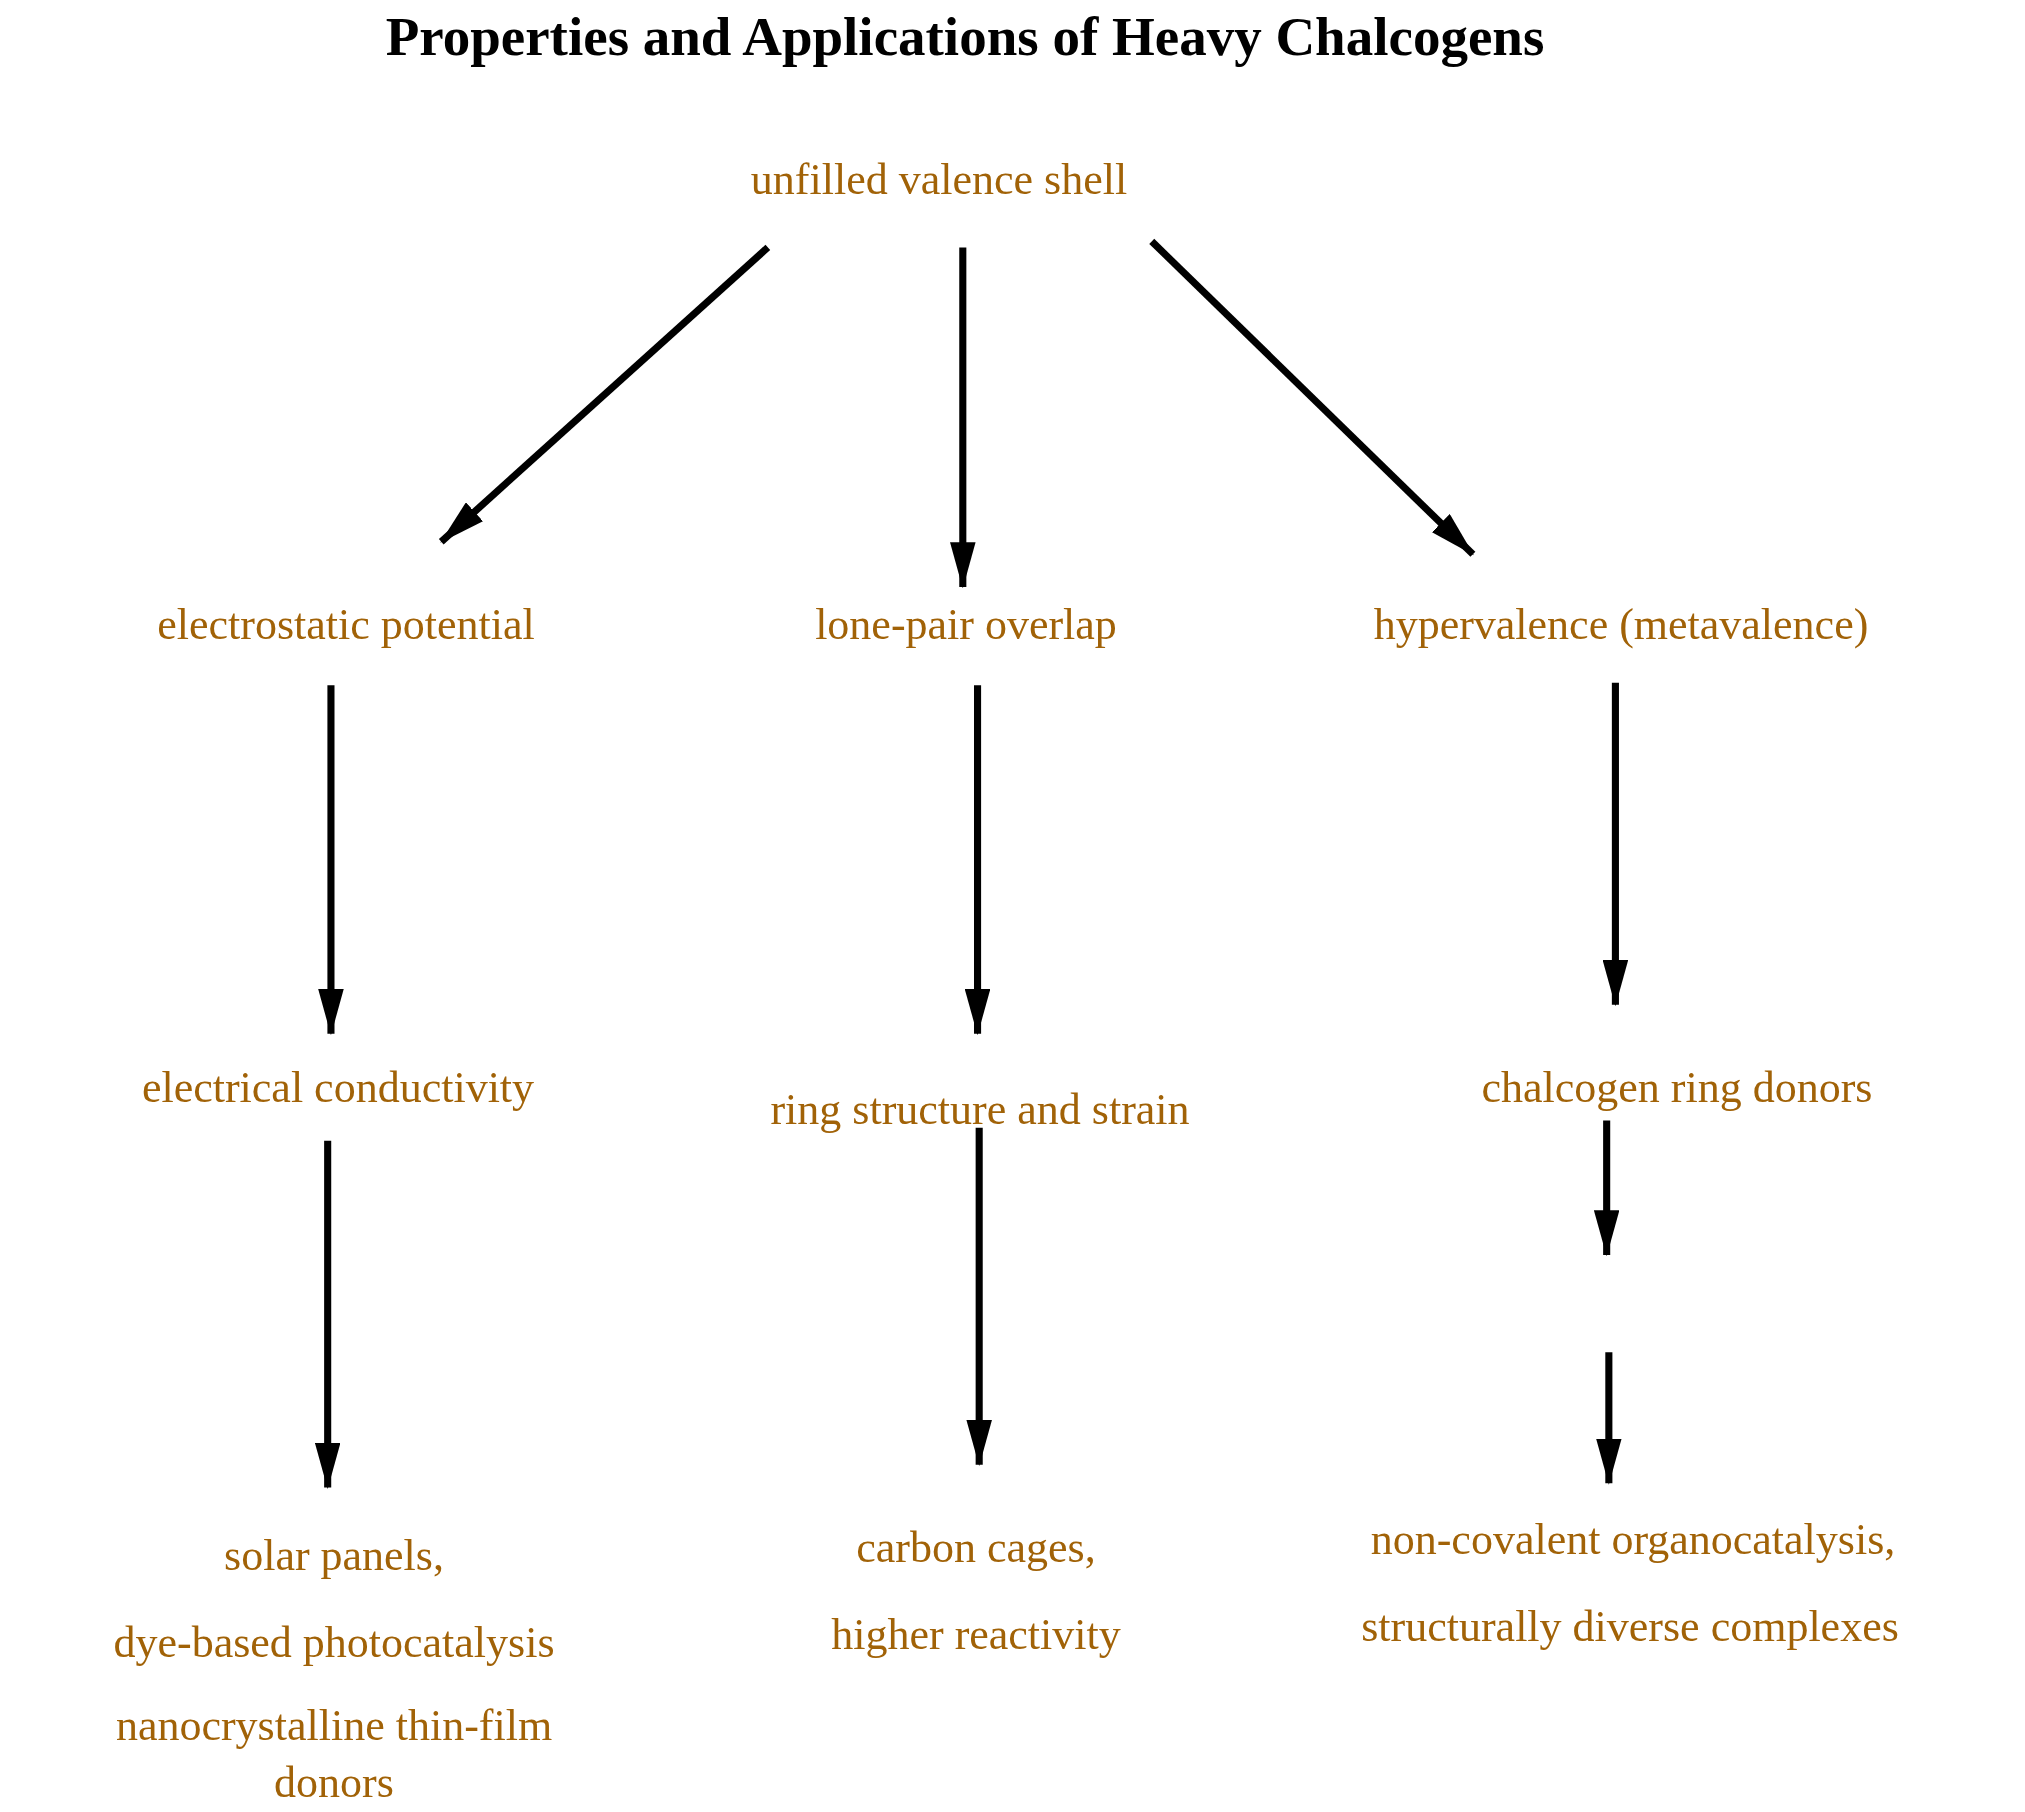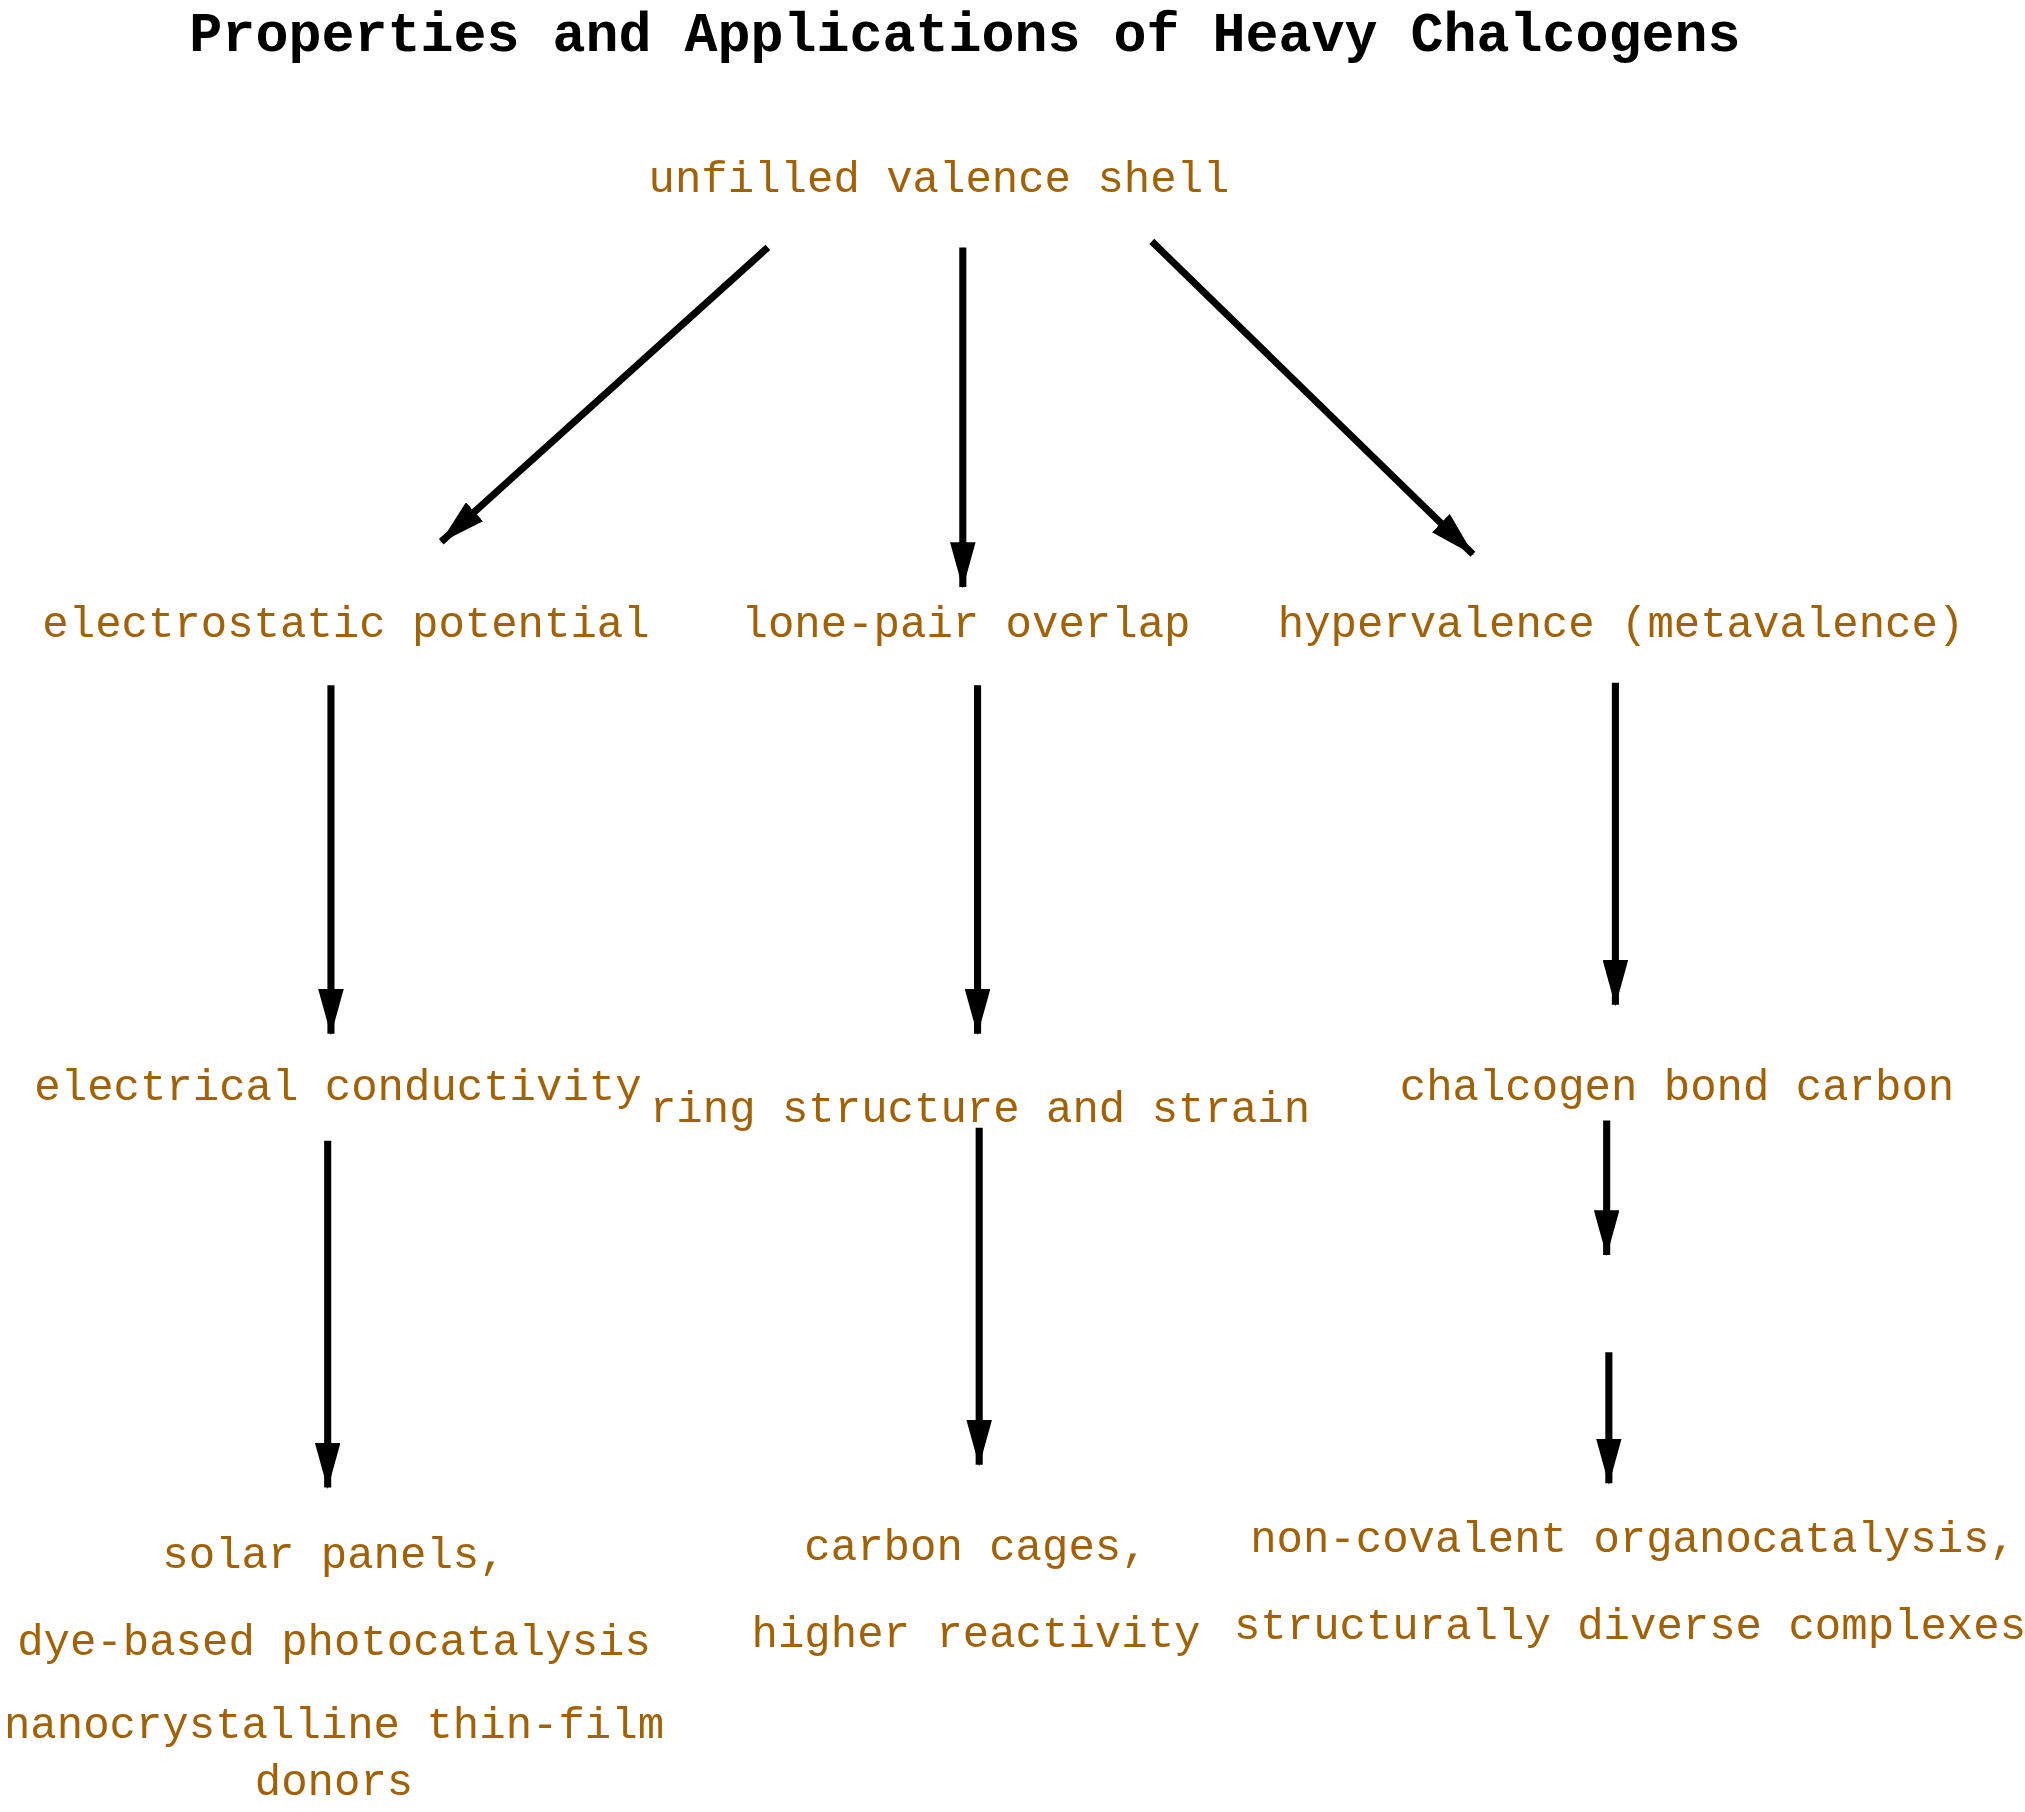--- a/index.html
+++ b/index.html
@@ -2,21 +2,21 @@
 <html style="font-size:8.7px"><head>
 <meta charset="utf-8">
 <style>
   html, body { margin: 0; padding: 0; background: #ffffff; }
   .canvas {
     position: relative;
     width: 2025px;
     height: 1812px;
     background: #ffffff;
     overflow: hidden;
-    font-family: Liberation Mono, monospace;
+    font-family: Liberation Serif, serif;
     color: #000000;
   }
   .edges-layer {
     position: absolute;
     left: 0; top: 0;
     width: 2025px; height: 1812px;
   }
   .node {
     position: absolute;
     transform: translateX(-50%);
@@ -62,21 +62,21 @@
   <div class="title" style="left:965px; top:9.3px;">Properties and Applications of Heavy Chalcogens</div>
 
   <div class="node" style="left:939px; top:154px;">unfilled valence shell</div>
 
   <div class="node" style="left:346px; top:599px;">electrostatic potential</div>
   <div class="node" style="left:966px; top:599px;">lone-pair overlap</div>
   <div class="node" style="left:1621px; top:599px;">hypervalence (metavalence)</div>
 
   <div class="node" style="left:338px; top:1062px;">electrical conductivity</div>
   <div class="node" style="left:980px; top:1084px;">ring structure and strain</div>
-  <div class="node" style="left:1677px; top:1062px;">chalcogen bond carbon</div>
+  <div class="node" style="left:1677px; top:1062px;">chalcogen ring donors</div>
 
 
   <div class="node" style="left:334px; top:1530px;">solar panels,</div>
   <div class="node" style="left:334px; top:1617px;">dye-based photocatalysis</div>
   <div class="node" style="left:334px; top:1700px;text-align:center;">nanocrystalline thin-film</div>
   <div class="node" style="left:334px; top:1757px;">donors</div>
 
   <div class="node" style="left:976px; top:1522px;">carbon cages,</div>
   <div class="node" style="left:976px; top:1609px;">higher reactivity</div>
 

